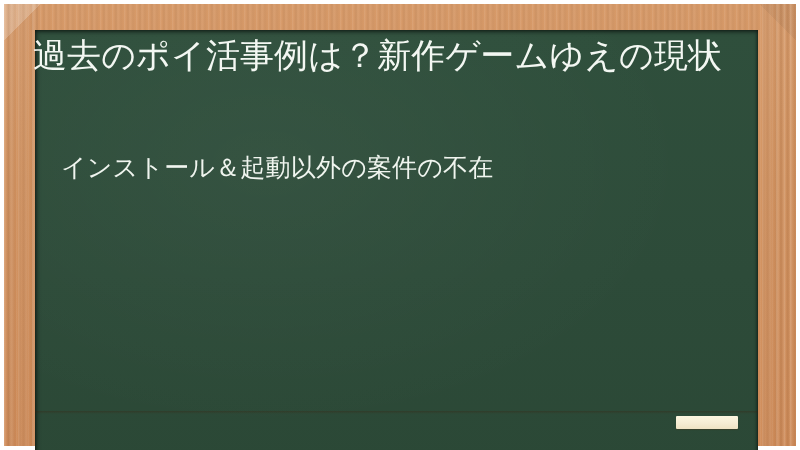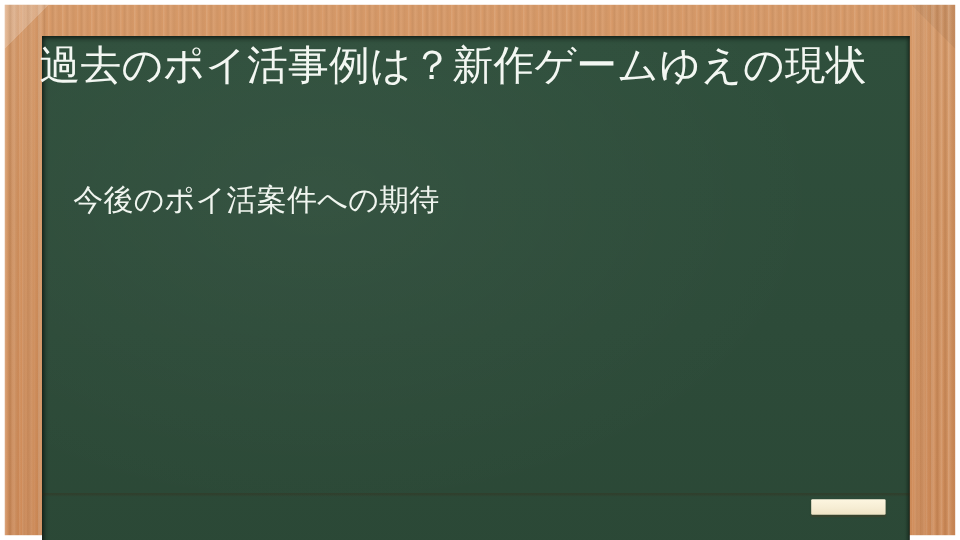--- a/index.html
+++ b/index.html
@@ -184,21 +184,21 @@
   </div>
 
   <div class="chalkboard">
     <div class="board-inner">
 
       <div class="board-title-wrap">
         <h1 class="board-title">過去のポイ活事例は？新作ゲームゆえの現状</h1>
       </div>
 
       <ul class="toc-list">
-        <li class="toc-item">今後のポイ活案件への期待</li>
+        <li class="toc-item">インストール＆起動以外の案件の不在</li>
       </ul>
 
     </div>
   </div>
 
   <div class="ledge-shadow"></div>
   <div class="chalk-piece"></div>
 
 </div>
 

